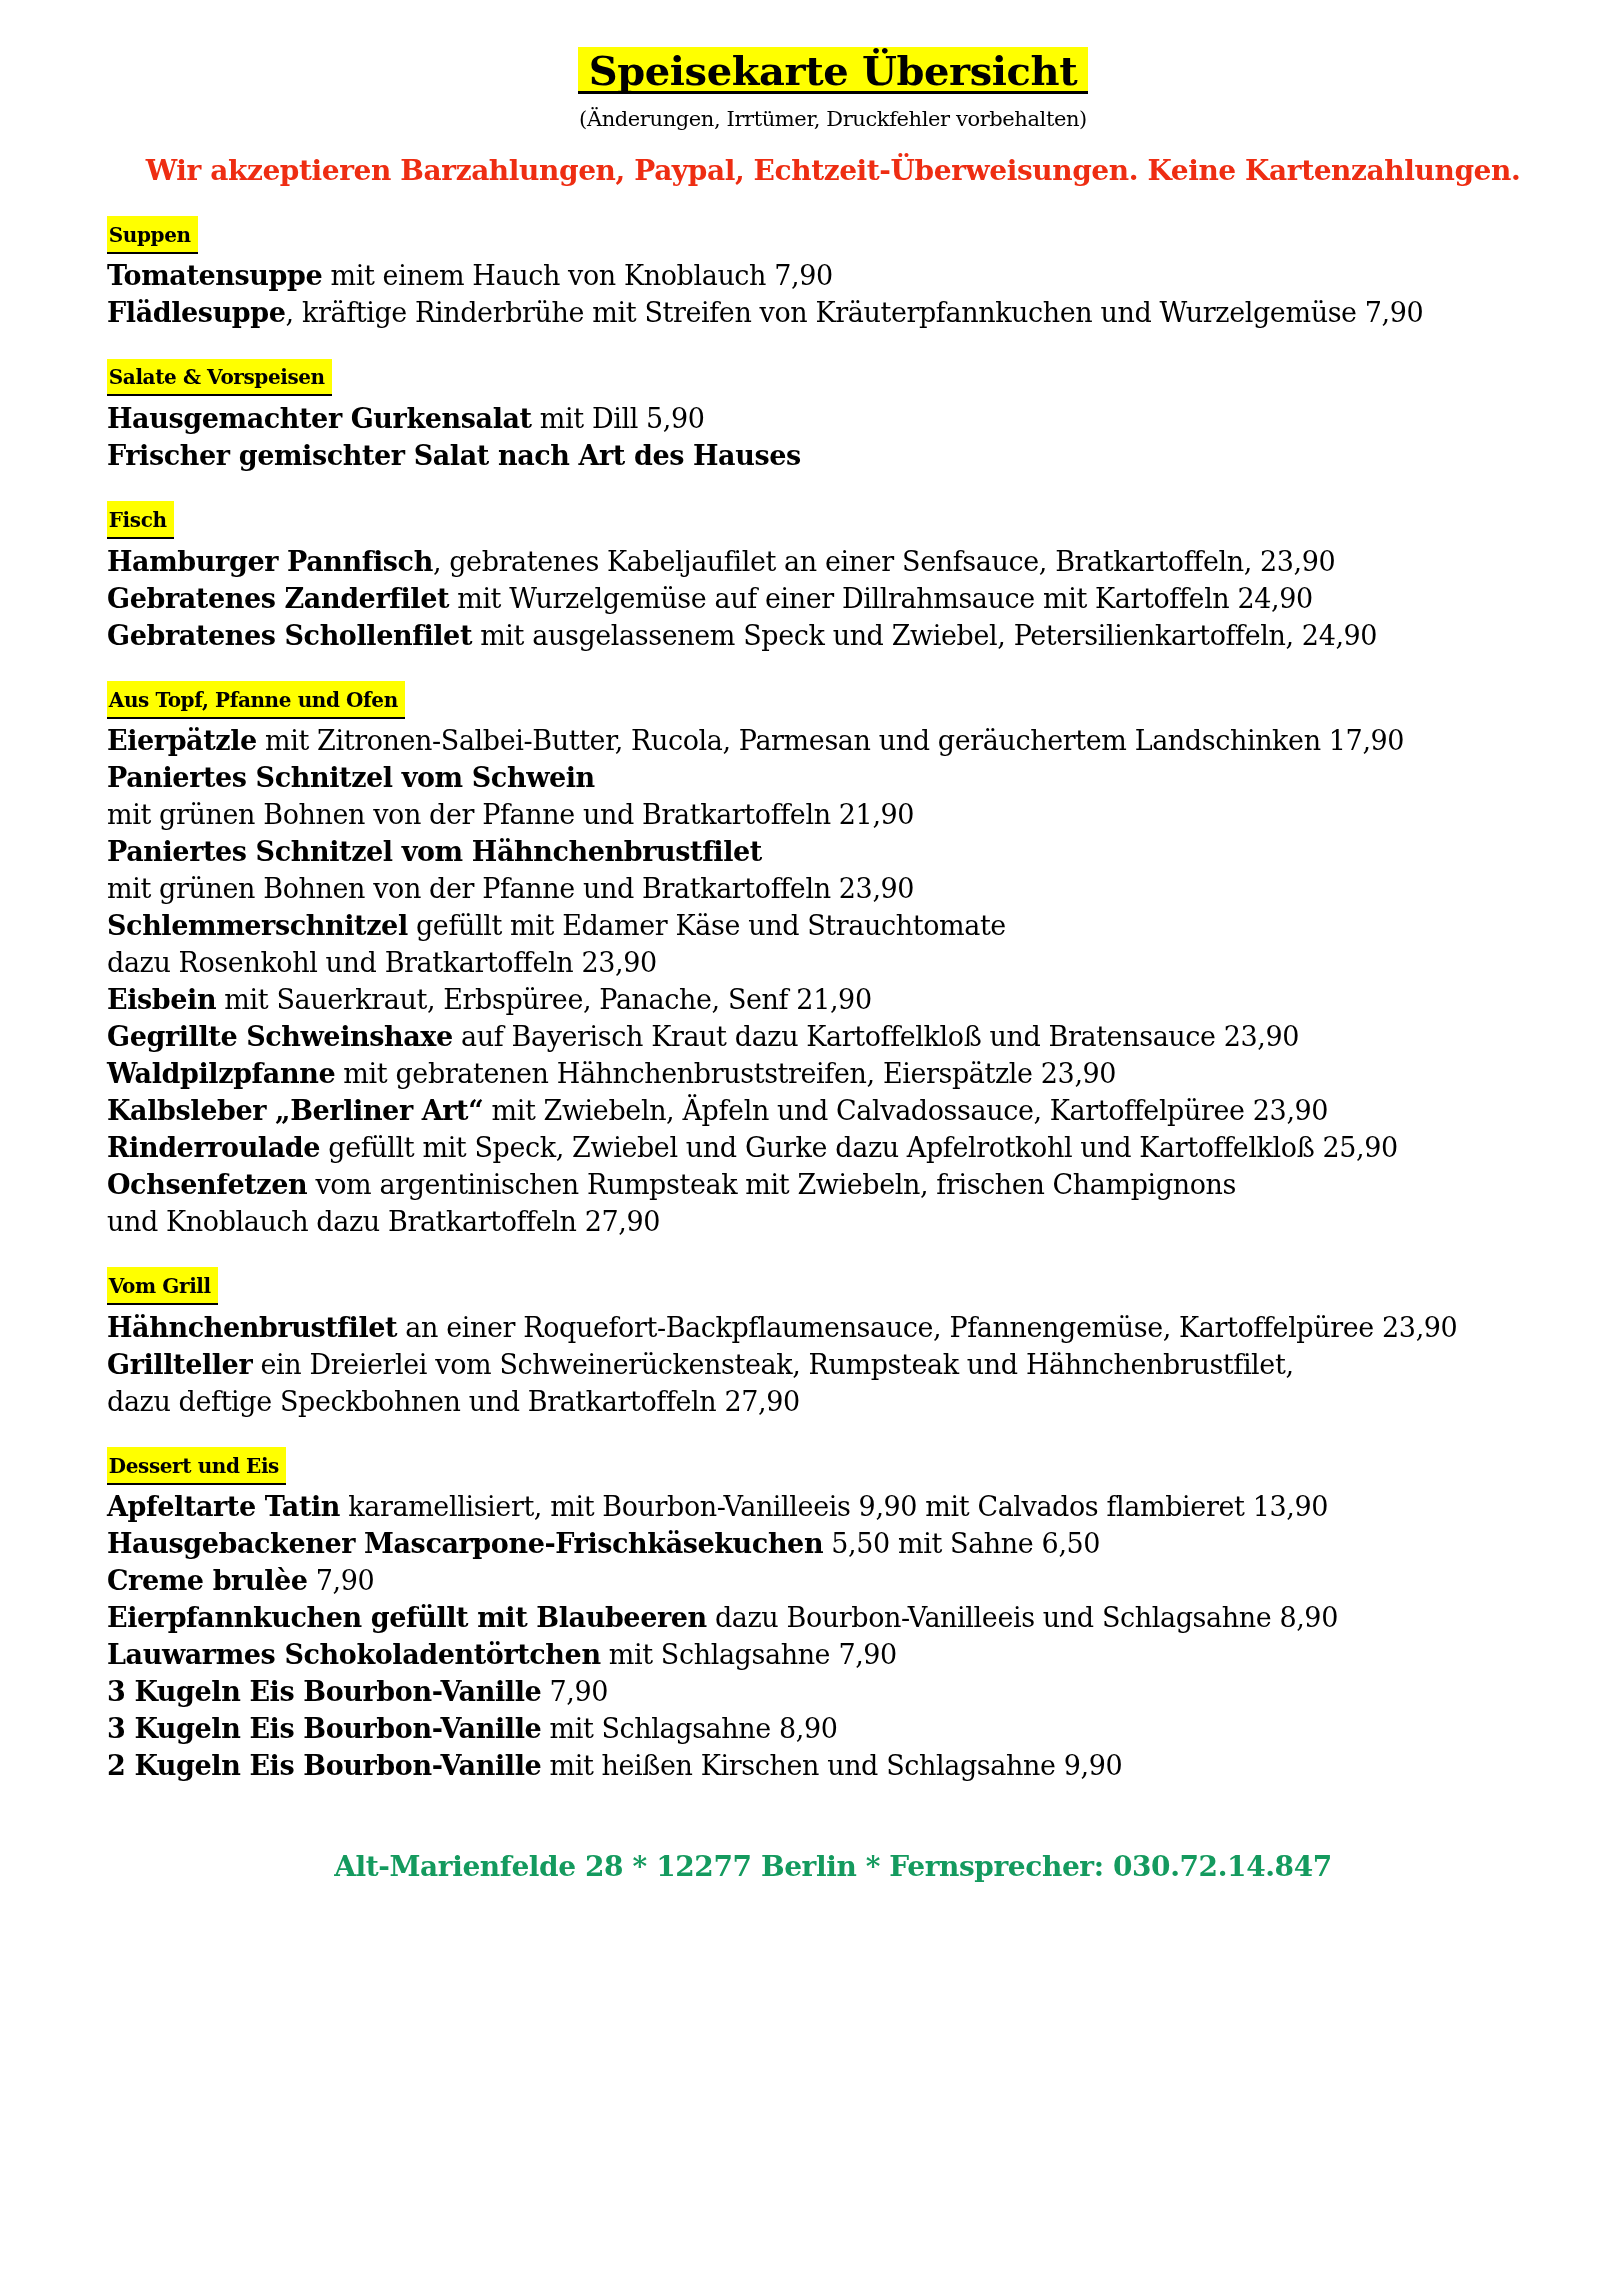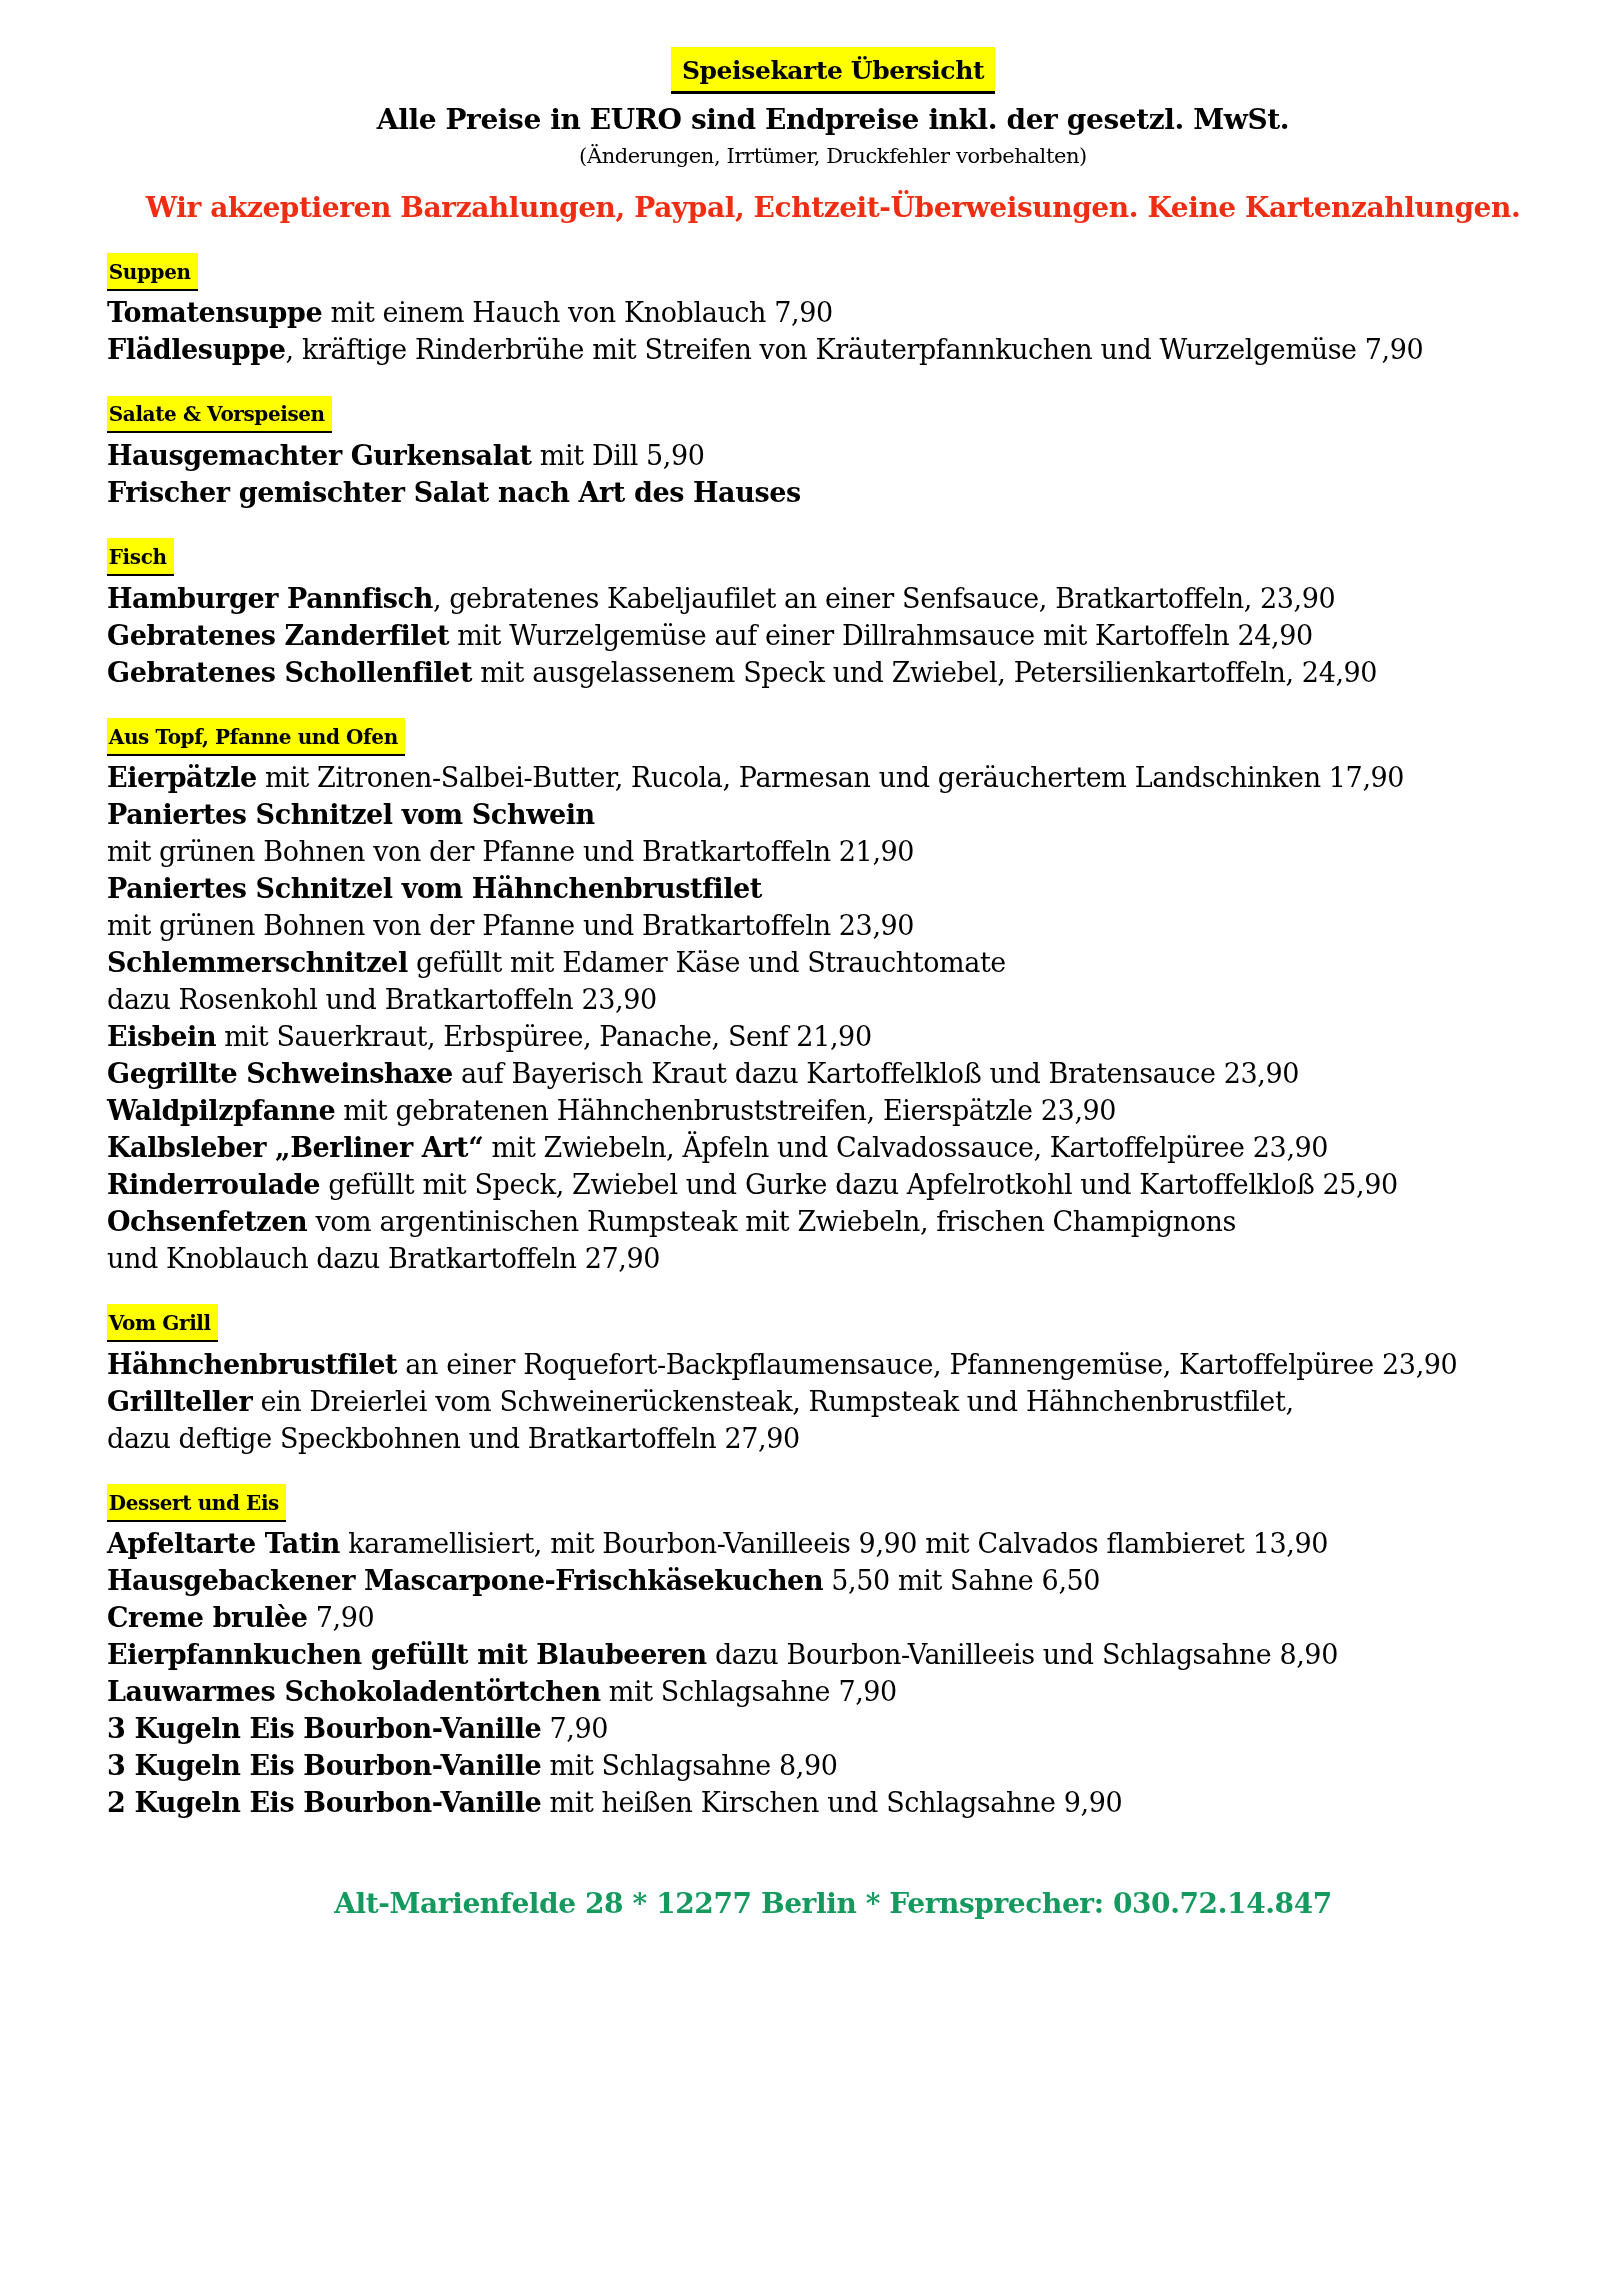--- a/index.html
+++ b/index.html
@@ -20,21 +20,21 @@
     line-height: 37px;
     color: var(--text, #000);
     letter-spacing: -0.4px;
   }
   
   .header { text-align: center; }
   .title-box {
     display: inline-block;
     background: var(--hl, #ffff00);
     font-weight: bold;
-    font-size: 25px;
+    font-size: 40px;
     line-height: 41px;
     padding: 2.7px 10.7px 0 10.7px;
     border-bottom: 3.6px solid #000;
     margin-bottom: 7.2px;
   }
   .date-box {
     display: inline-block;
     background: var(--hl, #ffff00);
     font-weight: bold;
     font-size: 29.6px;
@@ -80,21 +80,20 @@
 </style>
 </head>
 <body>
 
 <div class="page">
 
   <div class="header">
     <div>
       <span class="title-box">Speisekarte Übersicht</span>
     </div>
-    <span class="header-line prices-note">Alle Preise in EURO sind Endpreise inkl. der gesetzl. MwSt.</span>
     <span class="header-line disclaimer">(Änderungen, Irrtümer, Druckfehler vorbehalten)</span>
     <span class="header-line payment-note">Wir akzeptieren Barzahlungen, Paypal, Echtzeit-Überweisungen. Keine Kartenzahlungen.</span>
   </div>
 
   <div class="menu" id="menu-sections">
       <section class="menu-section"><h2 class="section-heading">Suppen</h2><p class="menu-line"><b>Tomatensuppe</b><span> mit einem Hauch von Knoblauch 7,90</span></p><p class="menu-line"><b>Flädlesuppe</b><span>, kräftige Rinderbrühe mit Streifen von Kräuterpfannkuchen und Wurzelgemüse 7,90</span></p></section>
       <section class="menu-section"><h2 class="section-heading">Salate &amp; Vorspeisen</h2><p class="menu-line"><b>Hausgemachter Gurkensalat</b><span> mit Dill 5,90</span></p><p class="menu-line"><b>Frischer gemischter Salat nach Art des Hauses</b></p></section>
       <section class="menu-section"><h2 class="section-heading">Fisch</h2><p class="menu-line"><b>Hamburger Pannfisch</b><span>, gebratenes Kabeljaufilet an einer Senfsauce, Bratkartoffeln, 23,90</span></p><p class="menu-line"><b>Gebratenes Zanderfilet</b><span> mit Wurzelgemüse auf einer Dillrahmsauce mit Kartoffeln 24,90</span></p><p class="menu-line"><b>Gebratenes Schollenfilet</b><span> mit ausgelassenem Speck und Zwiebel, Petersilienkartoffeln, 24,90</span></p></section>
       <section class="menu-section"><h2 class="section-heading">Aus Topf, Pfanne und Ofen</h2><p class="menu-line"><b>Eierpätzle</b><span> mit Zitronen-Salbei-Butter, Rucola, Parmesan und geräuchertem Landschinken 17,90</span></p><p class="menu-line"><b>Paniertes Schnitzel vom Schwein</b></p><p class="menu-line"><span>mit grünen Bohnen von der Pfanne und Bratkartoffeln 21,90</span></p><p class="menu-line"><b>Paniertes Schnitzel vom Hähnchenbrustfilet</b></p><p class="menu-line"><span>mit grünen Bohnen von der Pfanne und Bratkartoffeln 23,90</span></p><p class="menu-line"><b>Schlemmerschnitzel</b><span> gefüllt mit Edamer Käse und Strauchtomate</span></p><p class="menu-line"><span>dazu Rosenkohl und Bratkartoffeln 23,90</span></p><p class="menu-line"><b>Eisbein</b><span> mit Sauerkraut, Erbspüree, Panache, Senf 21,90</span></p><p class="menu-line"><b>Gegrillte Schweinshaxe</b><span> auf Bayerisch Kraut dazu Kartoffelkloß und Bratensauce 23,90</span></p><p class="menu-line"><b>Waldpilzpfanne</b><span> mit gebratenen Hähnchenbruststreifen, Eierspätzle 23,90</span></p><p class="menu-line"><b>Kalbsleber „Berliner Art“</b><span> mit Zwiebeln, Äpfeln und Calvadossauce, Kartoffelpüree 23,90</span></p><p class="menu-line"><b>Rinderroulade</b><span> gefüllt mit Speck, Zwiebel und Gurke dazu Apfelrotkohl und Kartoffelkloß 25,90</span></p><p class="menu-line"><b>Ochsenfetzen</b><span> vom argentinischen Rumpsteak mit Zwiebeln, frischen Champignons</span></p><p class="menu-line"><span>und Knoblauch dazu Bratkartoffeln 27,90</span></p></section>
       <section class="menu-section"><h2 class="section-heading">Vom Grill</h2><p class="menu-line"><b>Hähnchenbrustfilet</b><span> an einer Roquefort-Backpflaumensauce, Pfannengemüse, Kartoffelpüree 23,90</span></p><p class="menu-line"><b>Grillteller</b><span> ein Dreierlei vom Schweinerückensteak, Rumpsteak und Hähnchenbrustfilet,</span></p><p class="menu-line"><span>dazu deftige Speckbohnen und Bratkartoffeln 27,90</span></p></section>

